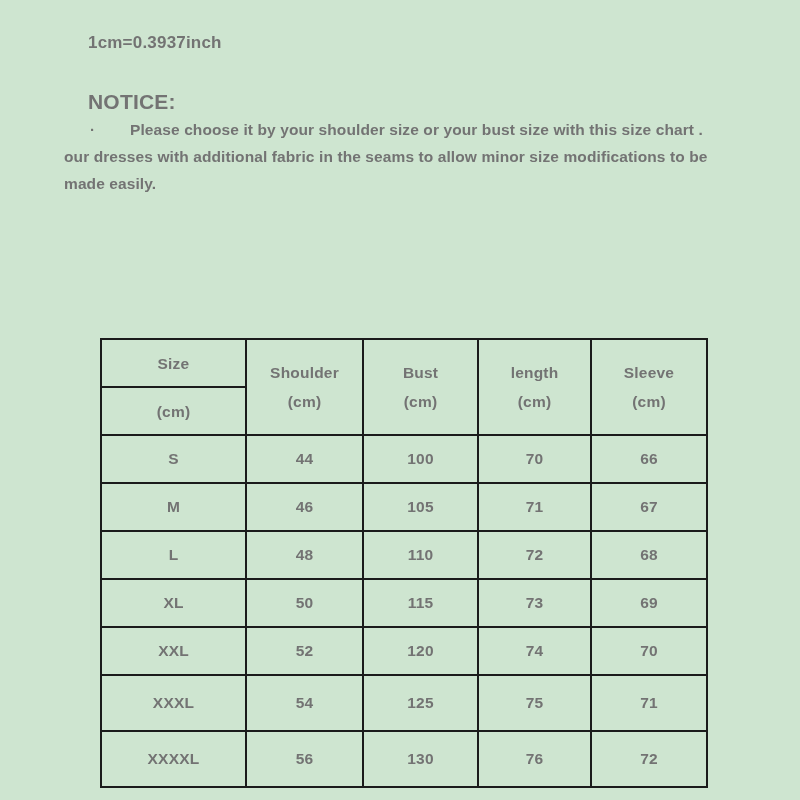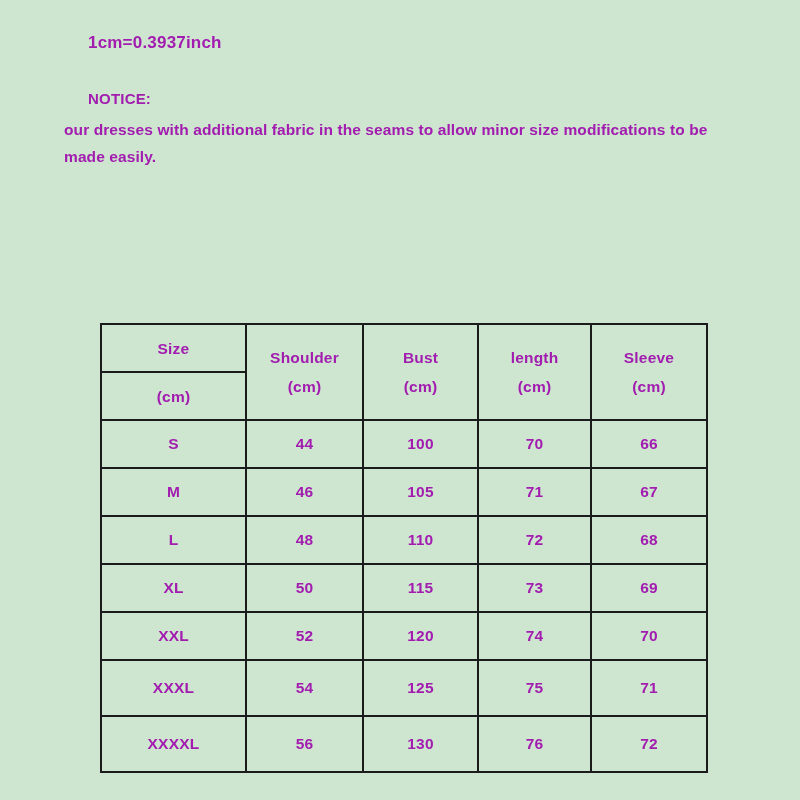--- a/index.html
+++ b/index.html
@@ -6,35 +6,35 @@
     margin: 0;
     padding: 0;
   }
   .canvas {
     position: relative;
     width: 800px;
     height: 800px;
     background: #cee5d0;
     font-family: "Liberation Sans", "DejaVu Sans", sans-serif;
     font-weight: bold;
-    color: #a21caf;
+    color: #737373;
     overflow: hidden;
   }
   .conv-note {
     position: absolute;
     left: 88px;
     top: 33px;
     font-size: 17px;
     letter-spacing: 0.2px;
   }
   .notice-heading {
     position: absolute;
     left: 88px;
     top: 90px;
-    font-size: 15px;
+    font-size: 21px;
     letter-spacing: 0.2px;
   }
   .notice-lines {
     position: absolute;
     left: 64px;
     top: 116px;
     width: 700px;
   }
   .notice-line {
     height: 27px;
@@ -45,21 +45,21 @@
   }
   .bullet {
     display: inline-block;
     margin-left: 26px;
     width: 40px;
     font-size: 15px;
   }
   table.size-table {
     position: absolute;
     left: 100px;
-    top: 323px;
+    top: 338px;
     width: 606px;
     border-collapse: collapse;
     table-layout: fixed;
   }
   table.size-table th,
   table.size-table td {
     border: 2px solid #1b1b1b;
     padding: 0;
     text-align: center;
     vertical-align: middle;
@@ -77,20 +77,21 @@
 </head>
 <body>
 
 <div class="canvas">
 
   <div class="conv-note">1cm=0.3937inch</div>
 
   <div class="notice-heading">NOTICE:</div>
 
   <div class="notice-lines">
+      <div class="notice-line"><span class="bullet">·</span>Please choose it by your shoulder size or your bust size with this size chart .</div>
       <div class="notice-line">our dresses with additional fabric in the seams to allow minor size modifications to be</div>
       <div class="notice-line">made easily.</div>
     </div>
 
   <table class="size-table">
     <colgroup>
       <col style="width:145px">
       <col style="width:117px">
       <col style="width:115px">
       <col style="width:113px">

